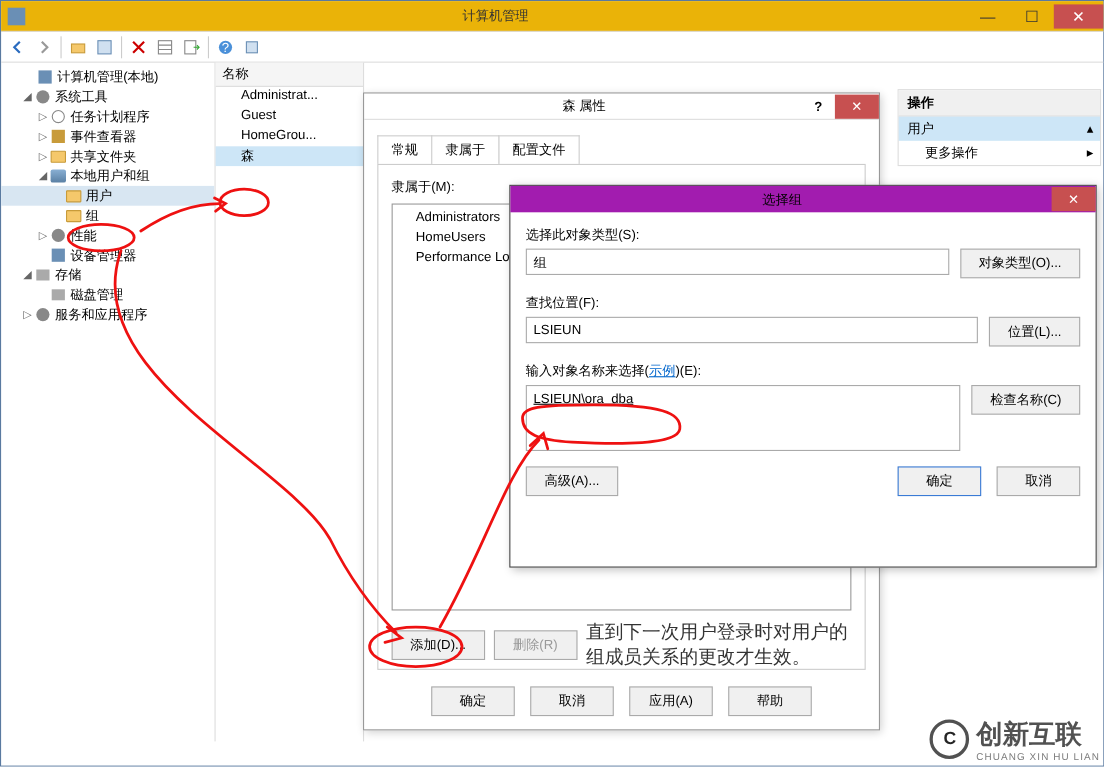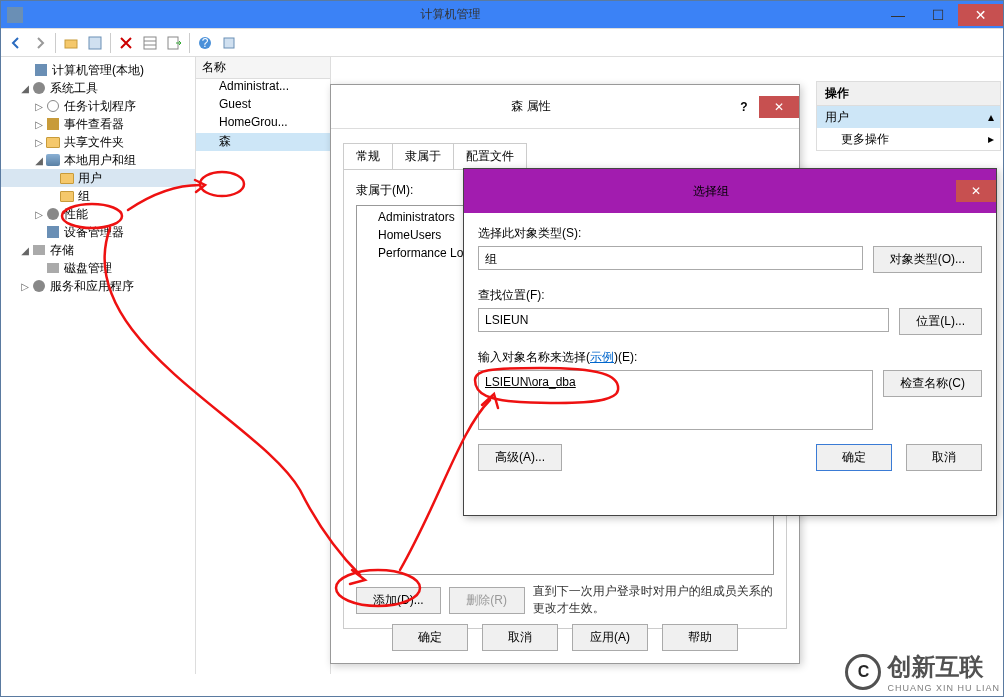--- a/index.html
+++ b/index.html
@@ -1,20 +1,20 @@
 <!DOCTYPE html>
 <html><head>
 <meta charset="utf-8">
 <style>
 * { box-sizing: border-box; margin: 0; padding: 0; font-family: "Microsoft YaHei", "SimSun", Arial, sans-serif; font-size: 12px; }
 body { background: #fff; width: 1004px; height: 697px; overflow: hidden; position: relative; }
 
 
 .window { position: absolute; left: 0; top: 0; width: 1004px; height: 697px; background: #fff; border: 1px solid #5a7aa0; }
-.titlebar { height: 28px; background: #3b82f6; display: flex; align-items: center; border-bottom: 1px solid #ddd; }
+.titlebar { height: 28px; background: #eab308; display: flex; align-items: center; border-bottom: 1px solid #ddd; }
 .titlebar .icon-app { width: 16px; height: 16px; margin-left: 6px; background: #6a8fb5; }
 .titlebar .title { flex: 1; text-align: center; color: #333; }
 .titlebar .win-btns { display: flex; }
 .titlebar .win-btn { width: 40px; height: 22px; display: flex; align-items: center; justify-content: center; font-size: 14px; color: #333; }
 .titlebar .win-btn.close { background: #c75050; color: #fff; width: 45px; }
 
 .menubar { height: 22px; display: flex; align-items: center; padding-left: 6px; gap: 14px; border-bottom: 1px solid #ddd; }
 .menubar span { color: #333; }
 
 .toolbar { height: 28px; display: flex; align-items: center; padding-left: 4px; gap: 2px; border-bottom: 1px solid #ddd; }
@@ -43,36 +43,36 @@
 .list-item.selected { background: #cde6f7; }
 
 
 .actions-panel { position: absolute; right: 2px; top: 80px; width: 185px; border: 1px solid #ddd; background: #fff; }
 .actions-header { height: 24px; background: #f0f0f0; padding-left: 8px; display: flex; align-items: center; border-bottom: 1px solid #ddd; font-weight: bold; }
 .actions-sub { height: 22px; background: #cde6f7; padding-left: 8px; display: flex; align-items: center; justify-content: space-between; padding-right: 6px; }
 .actions-item { height: 22px; padding-left: 24px; display: flex; align-items: center; justify-content: space-between; padding-right: 6px; }
 
 
 .dlg-props { position: absolute; left: 330px; top: 84px; width: 470px; height: 580px; background: #fff; border: 1px solid #999; box-shadow: 2px 2px 8px rgba(0,0,0,0.2); }
-.dlg-titlebar { height: 44px; display: flex; align-items: center; justify-content: space-between; padding-left: 2px; border-bottom: 1px solid #ddd; }
+.dlg-titlebar { height: 24px; display: flex; align-items: center; justify-content: space-between; padding-left: 2px; border-bottom: 1px solid #ddd; }
 .dlg-titlebar .dlg-close { width: 40px; height: 22px; background: #c75050; color: #fff; display: flex; align-items: center; justify-content: center; }
 .dlg-titlebar .dlg-title { flex: 1; text-align: center; }
 .dlg-titlebar .dlg-help { width: 30px; text-align: center; font-weight: bold; }
 .tabs { display: flex; margin: 14px 12px 0 12px; }
 .tab { padding: 4px 12px; border: 1px solid #ccc; border-bottom: none; background: #fff; margin-right: -1px; }
 .tab.active { position: relative; z-index: 2; }
 .tab-body { margin: 0 12px 12px 12px; border: 1px solid #ccc; padding: 12px; height: 460px; position: relative; }
 .memberof-label { margin-bottom: 6px; }
 .memberof-list { border: 1px solid #999; height: 370px; background: #fff; padding: 2px; }
 .memberof-list .mitem { display: flex; align-items: center; height: 18px; }
 .memberof-list .micon { width: 16px; height: 16px; margin-right: 3px; }
 .dlg-bottom-row { display: flex; align-items: center; gap: 8px; margin-top: 8px; }
 .btn { padding: 4px 16px; border: 1px solid #aaa; background: #f0f0f0; min-width: 76px; text-align: center; }
 .btn.disabled { color: #999; }
-.dlg-note { font-size: 12px; color: #333; max-width: 240px; }
+.dlg-note { font-size: 17px; color: #333; max-width: 240px; }
 .dlg-buttons { position: absolute; bottom: 12px; left: 0; right: 0; display: flex; justify-content: center; gap: 14px; }
 
 
 .dlg-select { position: absolute; left: 463px; top: 168px; width: 534px; height: 348px; background: #fff; border: 1px solid #444; box-shadow: 2px 2px 8px rgba(0,0,0,0.25); }
 .dlg-select .dlg-titlebar { border-bottom: none; background: #a21caf; }
 .dlg-select .dlg-close2 { width: 40px; height: 22px; background: #c75050; color: #fff; display: flex; align-items: center; justify-content: center; }
 .dlg-select-body { padding: 12px 14px; }
 .field-label { margin-bottom: 4px; }
 .field-row { display: flex; gap: 10px; margin-bottom: 14px; }
 .field-input { flex: 1; border: 1px solid #aaa; padding: 4px 6px; background: #fff; height: 24px; }

